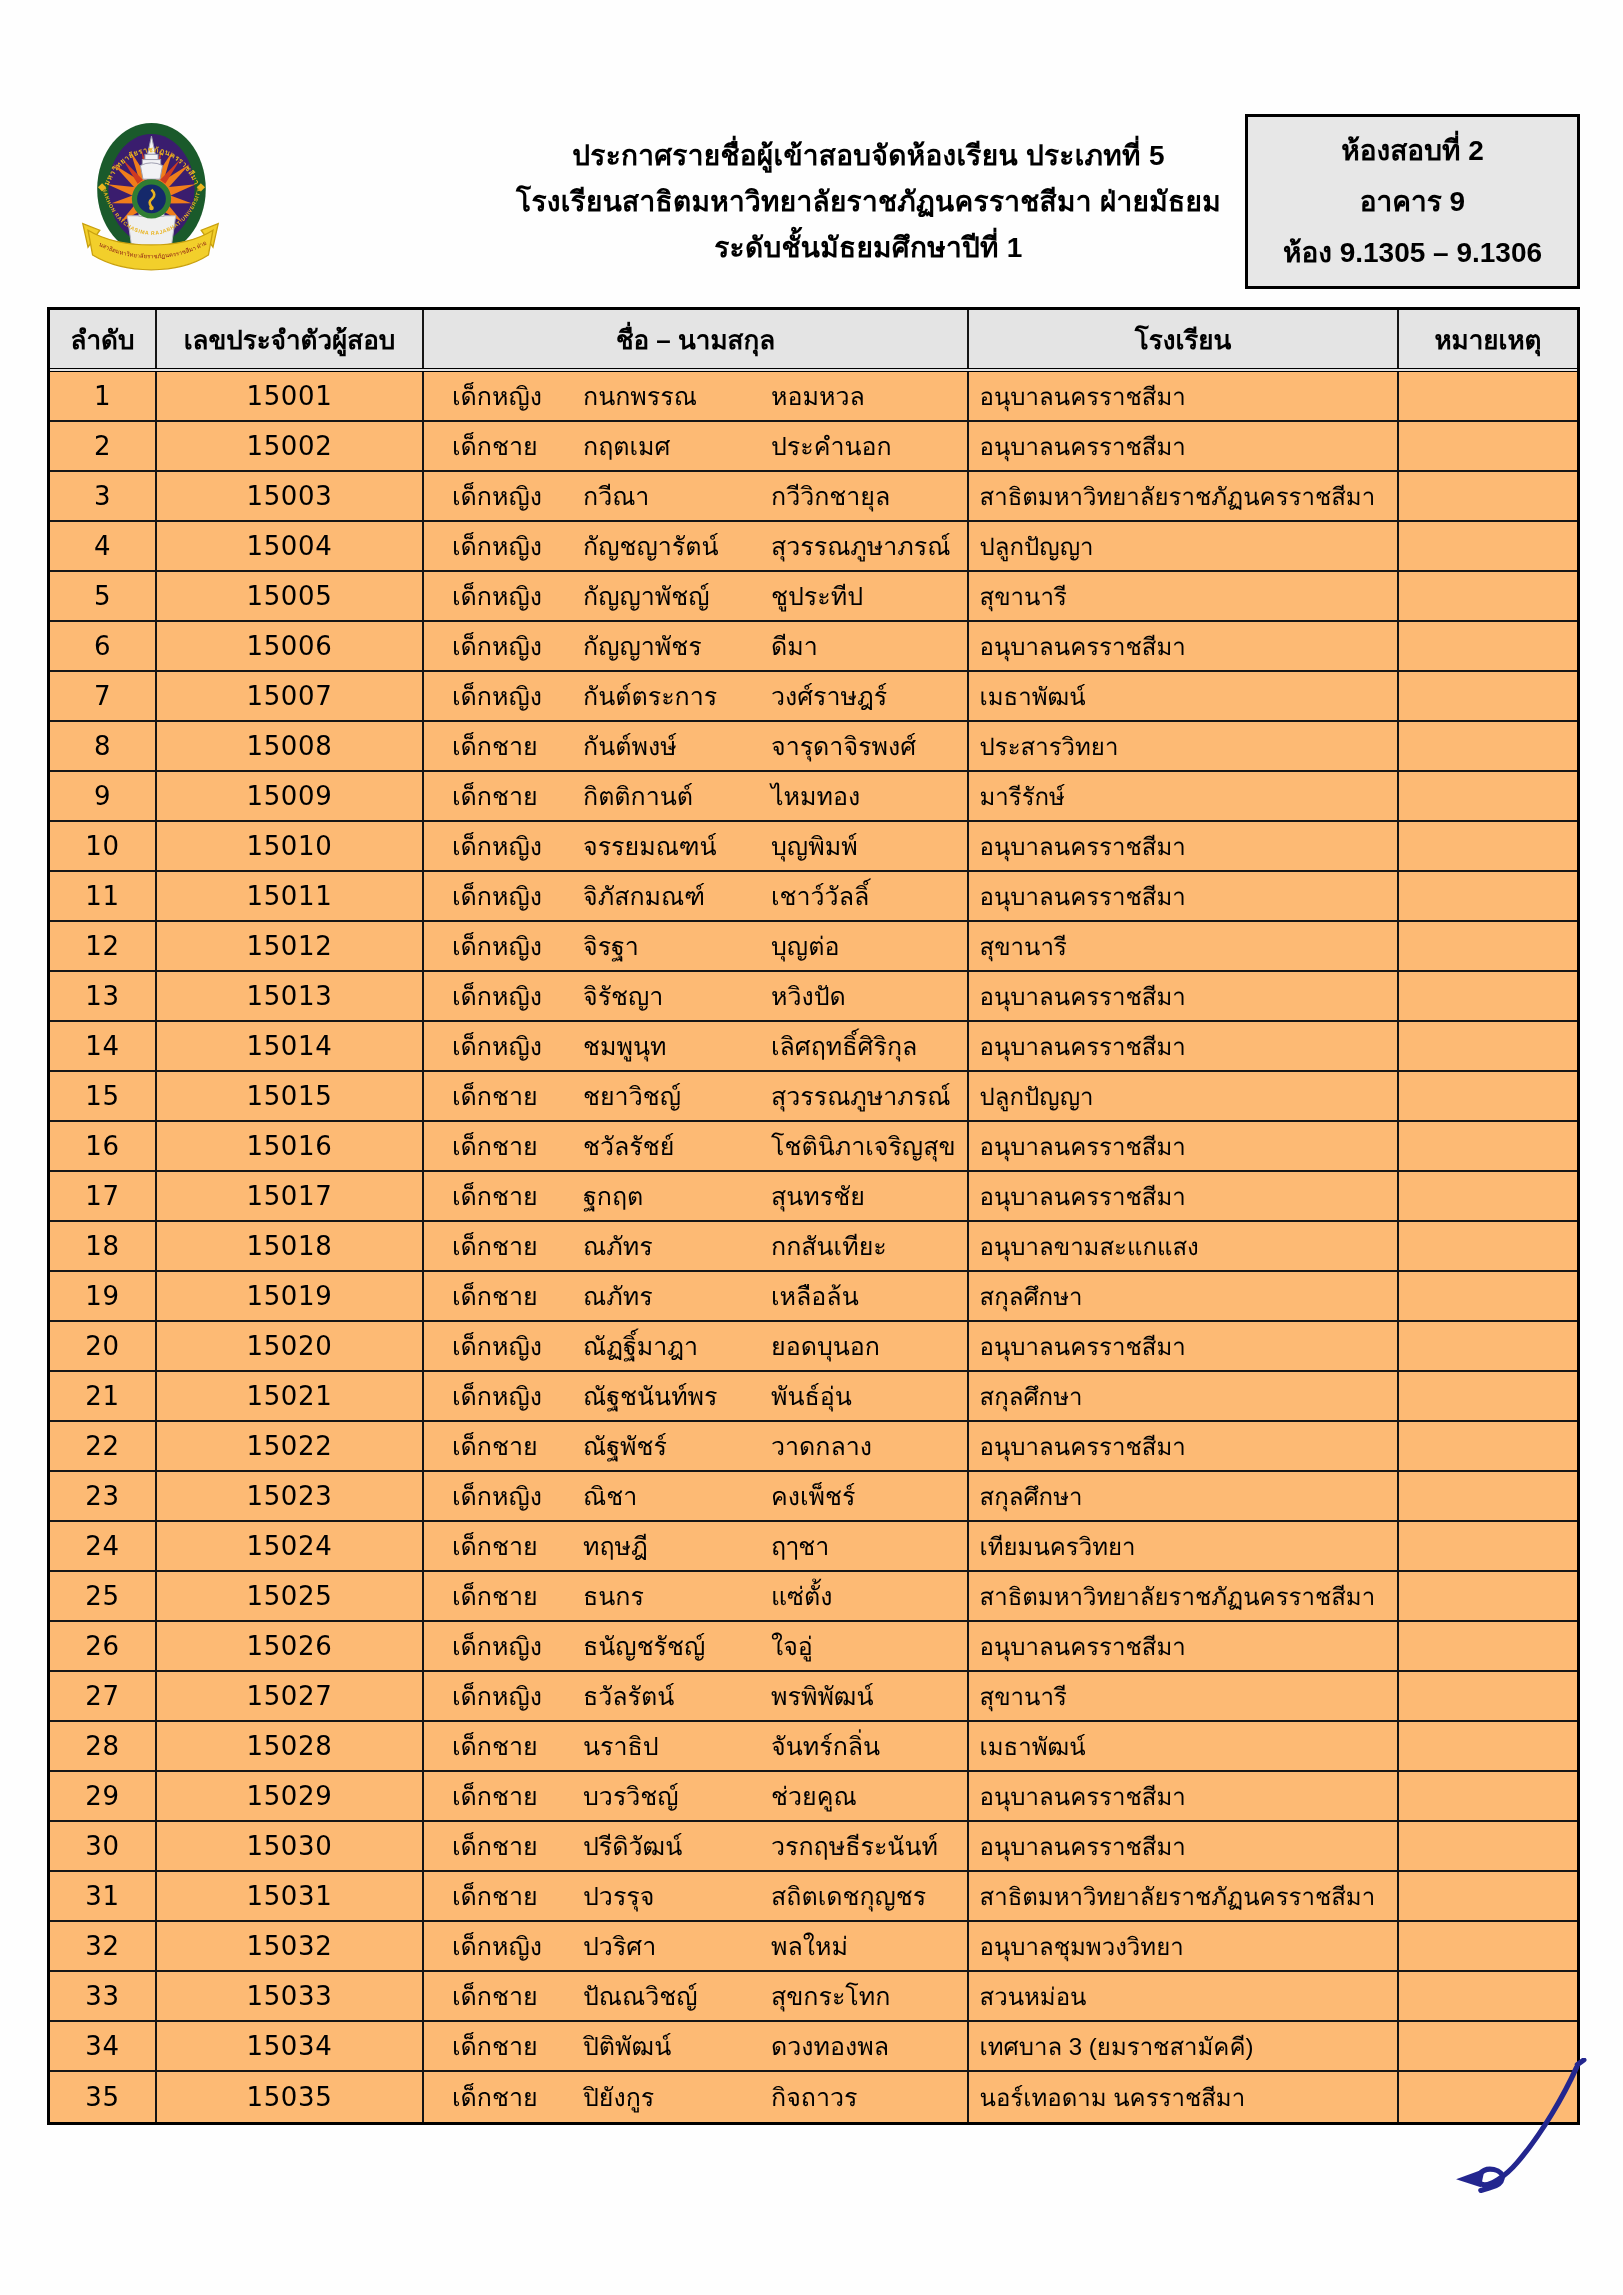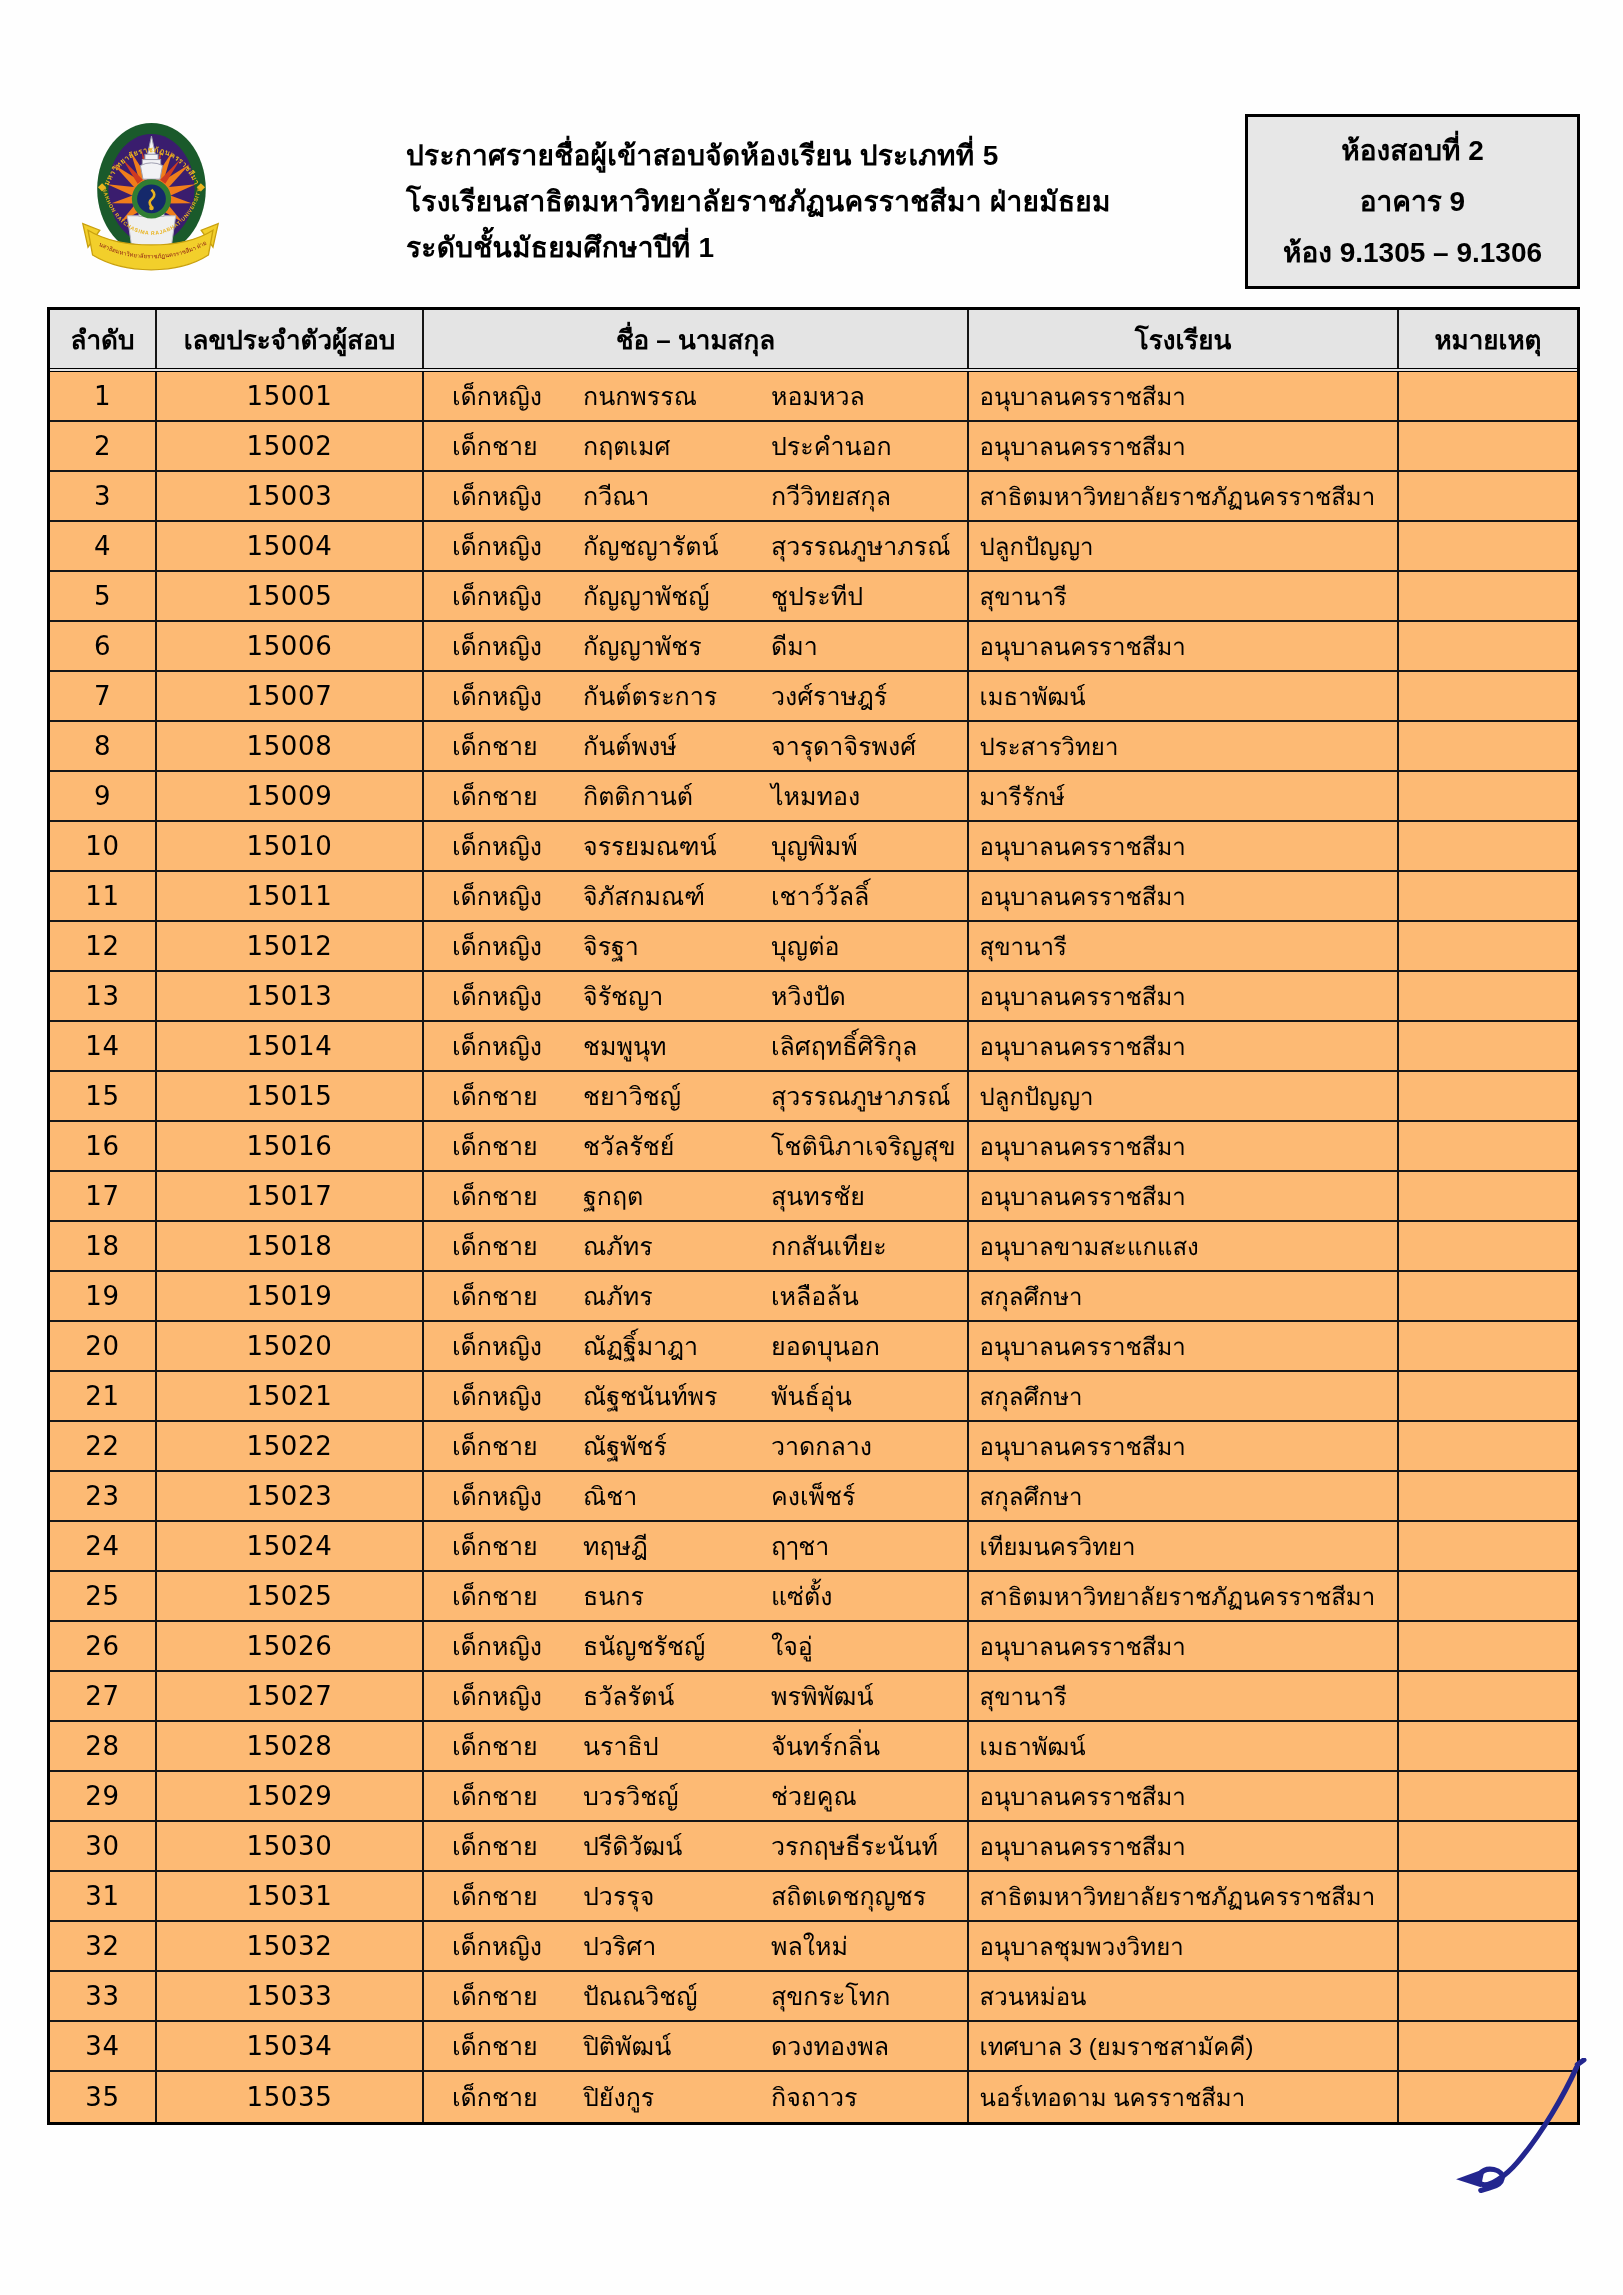--- a/index.html
+++ b/index.html
@@ -4,21 +4,21 @@
 <style>
   html,body{margin:0;padding:0}
   body{
     width:1623px;height:2295px;position:relative;background:#ffffff;
     font-family:"Liberation Sans","DejaVu Sans",sans-serif;color:#000;
   }
   .page{position:absolute;inset:0;background:#fefefe;overflow:hidden}
 
   
   .title{
-    position:absolute;left:406px;top:133px;width:925px;
+    position:absolute;left:406px;top:133px;width:925px;text-align:center;
     font-size:28px;font-weight:700;line-height:46px;letter-spacing:0.3px;
   }
   .room-box{
     position:absolute;left:1245px;top:114px;width:335px;height:175px;
     border:3.9px solid #000;background:#e7e7e7;box-sizing:border-box;
     display:flex;flex-direction:column;justify-content:center;align-items:center;
     font-size:28px;font-weight:700;line-height:51px;text-align:center;
   }
   .logo{position:absolute;left:80px;top:119px}
 
@@ -154,21 +154,21 @@
           </div>
           <div class="td c-school">อนุบาลนครราชสีมา</div>
           <div class="td c-note"></div>
         </div>
         <div class="tr">
           <div class="td c-no">3</div>
           <div class="td c-id">15003</div>
           <div class="td c-name">
             <span>เด็กหญิง</span>
             <span>กวีณา</span>
-            <span>กวีวิทยสกุล</span>
+            <span>กวีวิกชายุล</span>
           </div>
           <div class="td c-school">สาธิตมหาวิทยาลัยราชภัฏนครราชสีมา</div>
           <div class="td c-note"></div>
         </div>
         <div class="tr">
           <div class="td c-no">4</div>
           <div class="td c-id">15004</div>
           <div class="td c-name">
             <span>เด็กหญิง</span>
             <span>กัญชญารัตน์</span>

